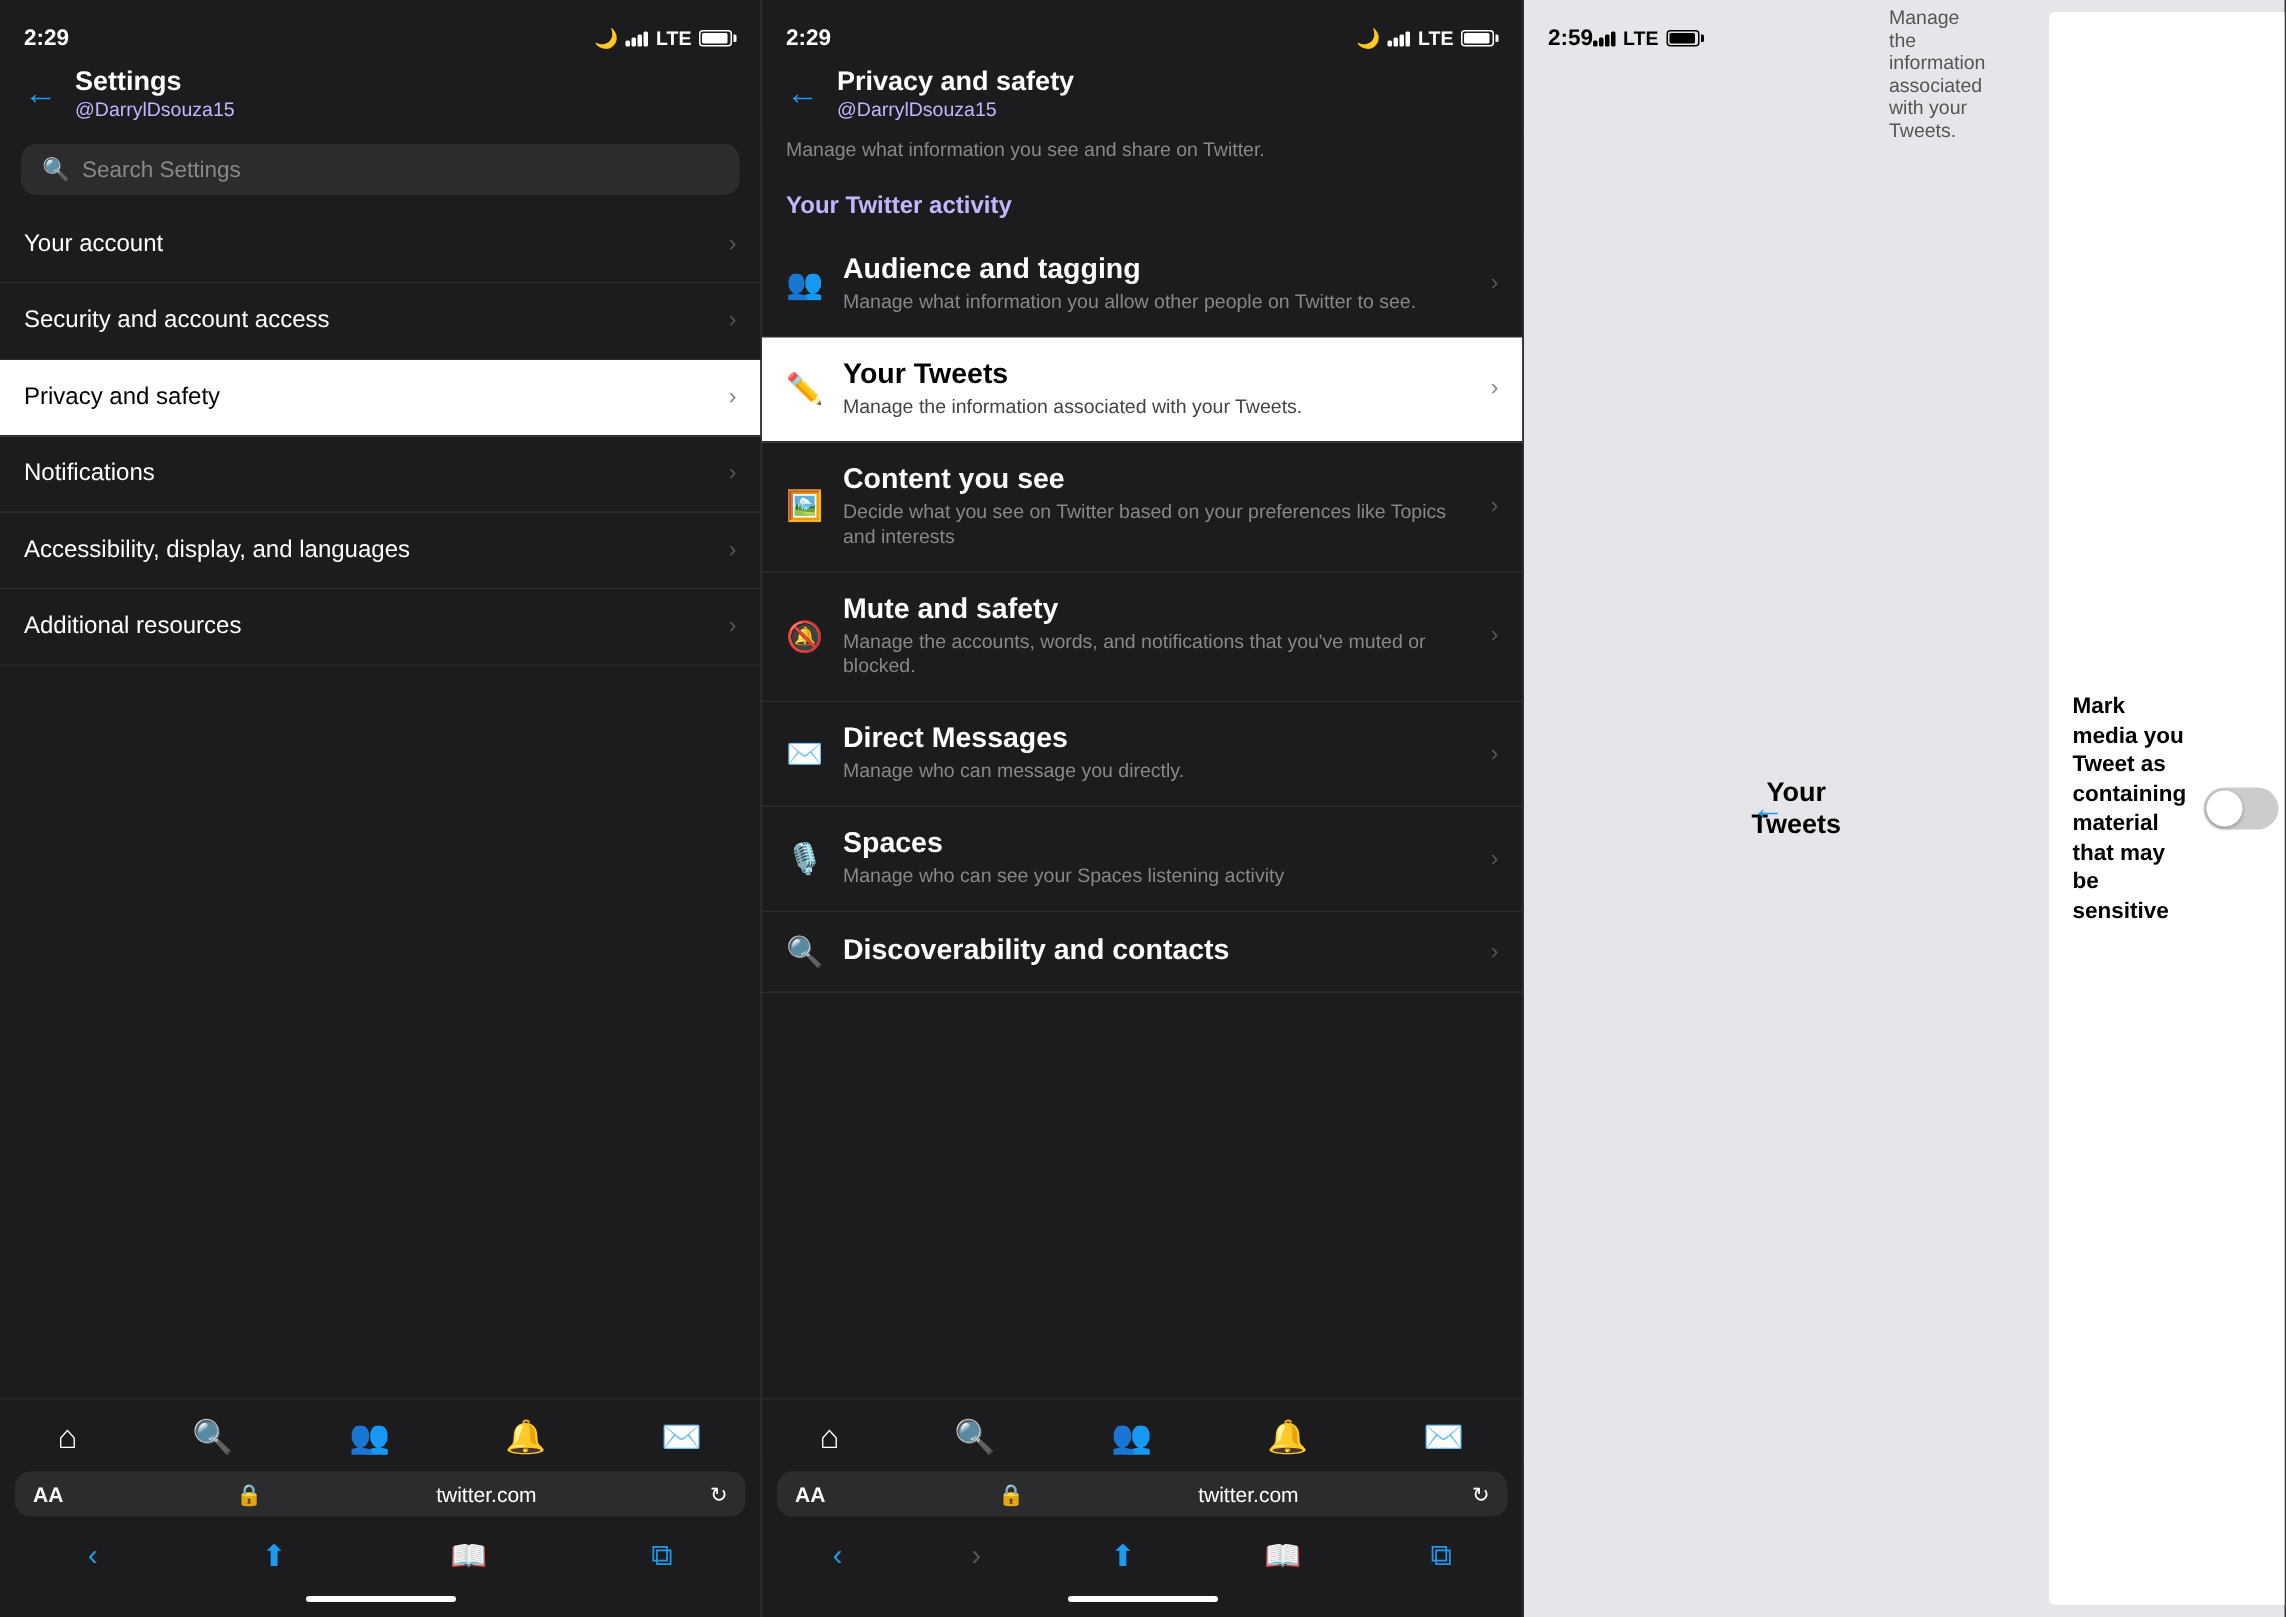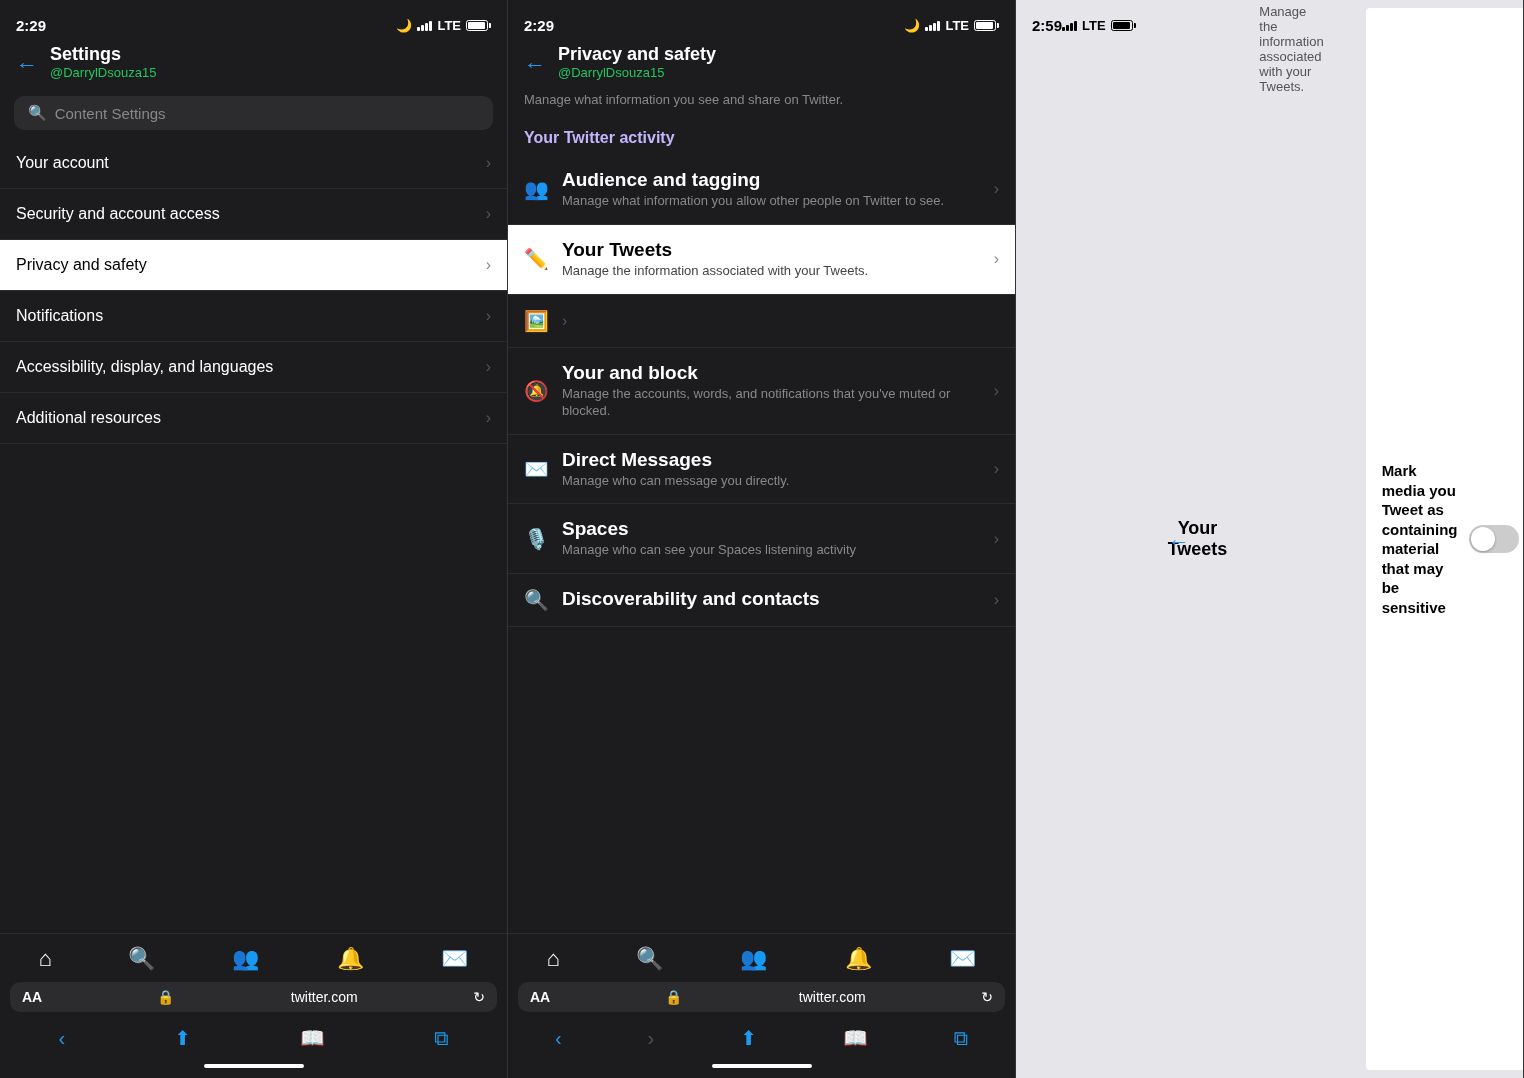--- a/index.html
+++ b/index.html
@@ -94,21 +94,21 @@
       cursor: pointer;
       margin-right: 12px;
     }
     .nav-title {
       font-size: 18px;
       font-weight: 700;
       color: #fff;
     }
     .nav-subtitle {
       font-size: 13px;
-      color: #22c55e;
+      color: #c4b5fd;
     }
 
     
     .search-bar {
       margin: 8px 14px;
       background: #2c2c2e;
       border-radius: 10px;
       display: flex;
       align-items: center;
       padding: 8px 14px;
@@ -379,21 +379,21 @@
   <div class="nav-bar">
     <span class="back-btn">←</span>
     <div>
       <div class="nav-title">Settings</div>
       <div class="nav-subtitle">@DarrylDsouza15</div>
     </div>
   </div>
 
   <div class="search-bar">
     <span class="search-icon-wrap">🔍</span>
-    <span class="search-text">Content Settings</span>
+    <span class="search-text">Search Settings</span>
   </div>
 
   <div class="settings-list">
     <div class="settings-item">
       <span class="item-title">Your account</span>
       <span class="chevron">›</span>
     </div>
     <div class="settings-item">
       <span class="item-title">Security and account access</span>
       <span class="chevron">›</span>
@@ -488,26 +488,30 @@
     <div class="privacy-item highlighted">
       <span class="pi-icon">✏️</span>
       <div class="pi-content">
         <div class="pi-title">Your Tweets</div>
         <div class="pi-desc">Manage the information associated with your Tweets.</div>
       </div>
       <span class="chevron">›</span>
     </div>
     <div class="privacy-item">
       <span class="pi-icon">🖼️</span>
+      <div class="pi-content">
+        <div class="pi-title">Content you see</div>
+        <div class="pi-desc">Decide what you see on Twitter based on your preferences like Topics and interests</div>
+      </div>
       <span class="chevron">›</span>
     </div>
     <div class="privacy-item">
       <span class="pi-icon">🔕</span>
       <div class="pi-content">
-        <div class="pi-title">Your and block</div>
+        <div class="pi-title">Mute and safety</div>
         <div class="pi-desc">Manage the accounts, words, and notifications that you've muted or blocked.</div>
       </div>
       <span class="chevron">›</span>
     </div>
     <div class="privacy-item">
       <span class="pi-icon">✉️</span>
       <div class="pi-content">
         <div class="pi-title">Direct Messages</div>
         <div class="pi-desc">Manage who can message you directly.</div>
       </div>

